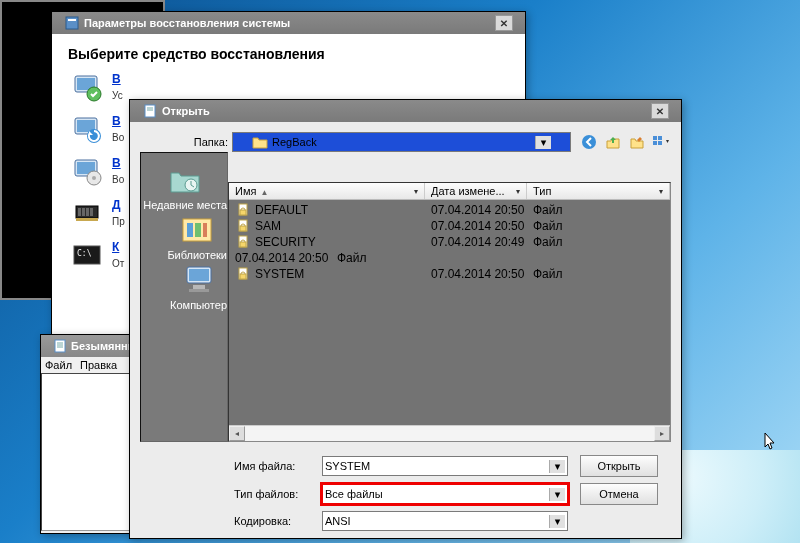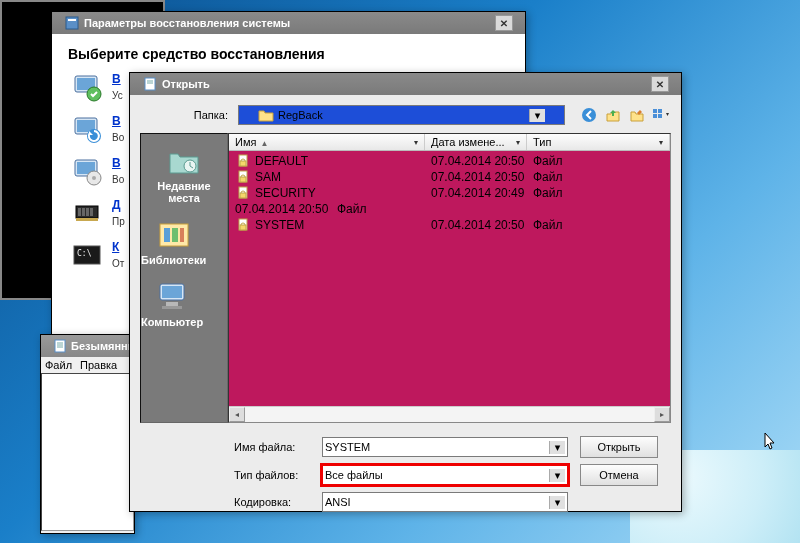--- a/index.html
+++ b/index.html
@@ -123,33 +123,31 @@
 }
 #notepad-window .editor {
   background: #fff;
   border: 1px inset #999;
   height: calc(100% - 40px);
   margin: 0;
 }
 
 
 #open-dialog {
-  left: 129px; top: 72px;
+  left: 129px; top: 99px;
   width: 553px; height: 440px;
   z-index: 4;
   background: #ececec;
 }
 #open-dialog .body {
   padding: 10px;
 }
 .folder-row {
   display: flex;
   align-items: center;
-  gap: 6px;
-  margin-bottom: 8px;
   padding-left: 46px;
 }
 .folder-row label { width: 42px; text-align: right; margin-right: 4px;}
 .folder-combo {
   flex: 1;
   display: flex;
   align-items: center;
   background: #1d4ed8;
   border: 1px solid #7a7a7a;
   height: 20px;
@@ -179,43 +177,42 @@
   display: flex;
   gap: 0;
   height: 290px;
 }
 .places-bar {
   width: 88px;
   background: #7a7a7a;
   border: 1px inset #666;
   display: flex;
   flex-direction: column;
-  align-items: flex-start;
+  align-items: flex-end;
   padding: 8px 0;
-  gap: 12px;
   color: #fff;
   font-size: 11px;
-  font-weight: bold;
 }
 .place {
   text-align: center;
   cursor: pointer;
 }
 .place-icon {
   width: 40px; height: 36px;
   margin: 0 auto 2px;
   display: flex; align-items: center; justify-content: center;
 }
 
 .file-area {
   flex: 1;
   border: 1px inset #888;
-  background: #be185d;
+  background: #737373;
   display: flex;
   flex-direction: column;
+  margin-top: 30px;
 }
 .file-header {
   display: flex;
   background: #ececec;
   border-bottom: 1px solid #bbb;
   font-size: 11px;
 }
 .file-header .col {
   padding: 2px 6px;
   border-right: 1px solid #ccc;

